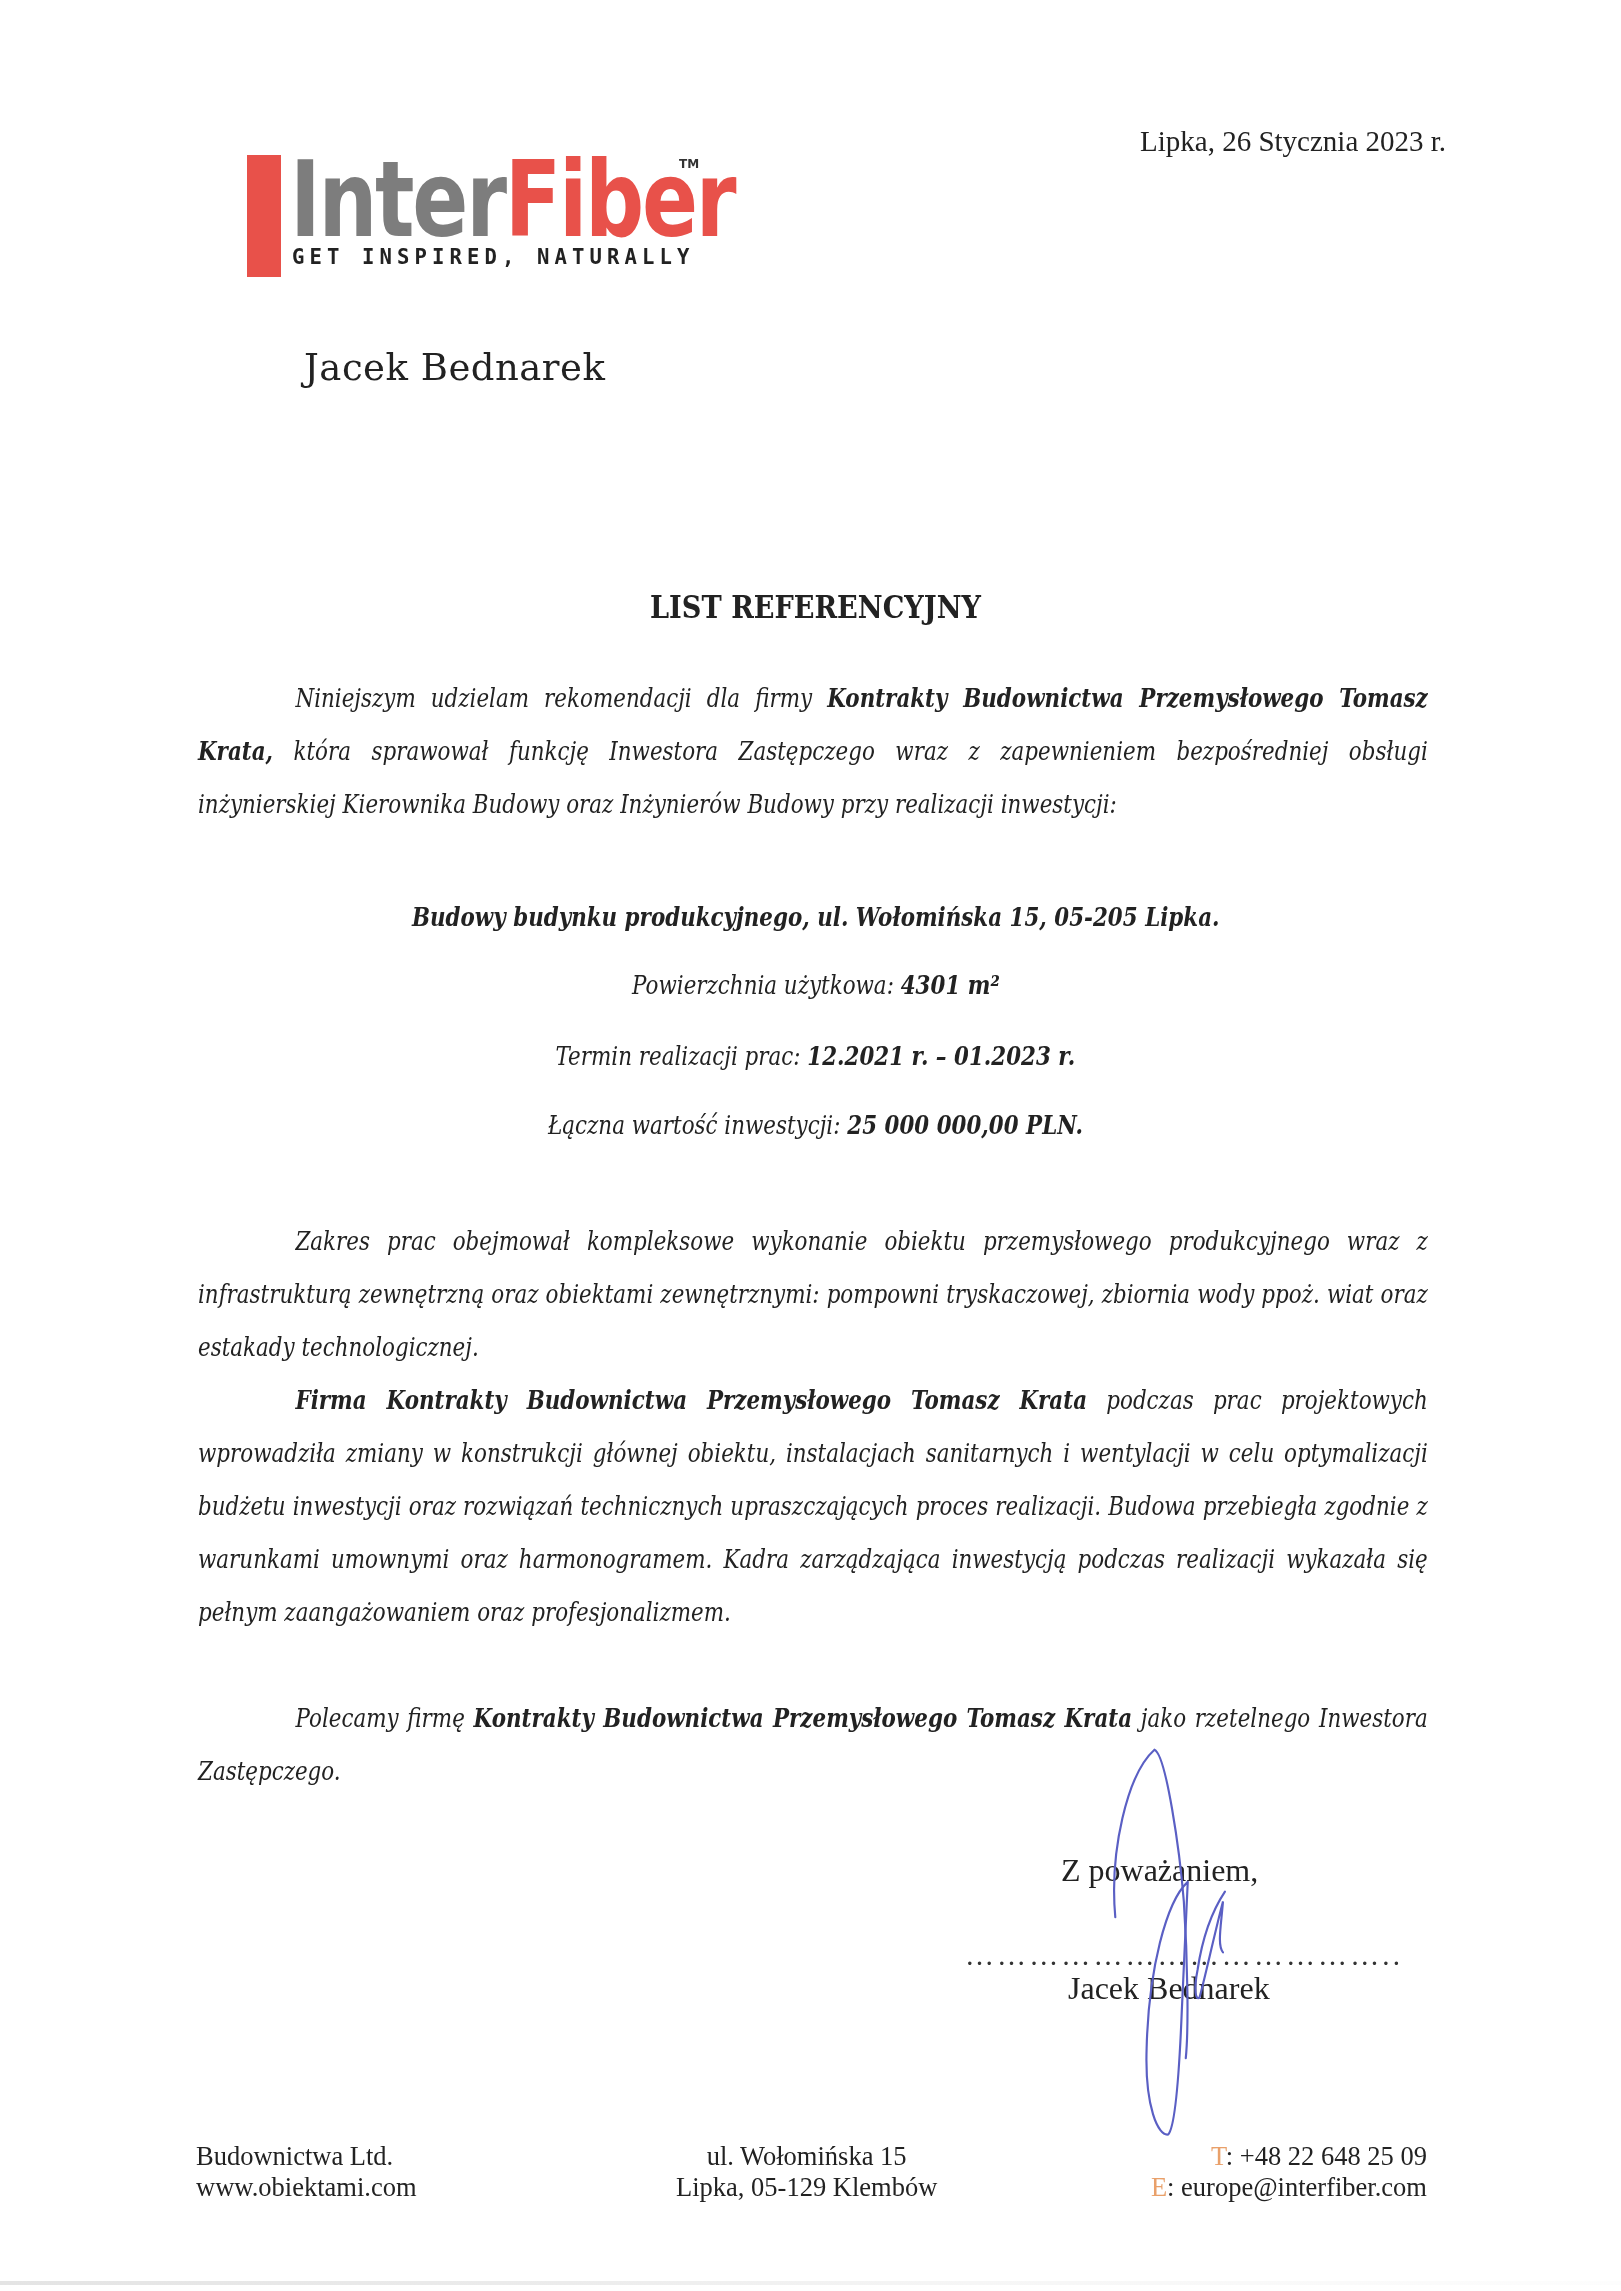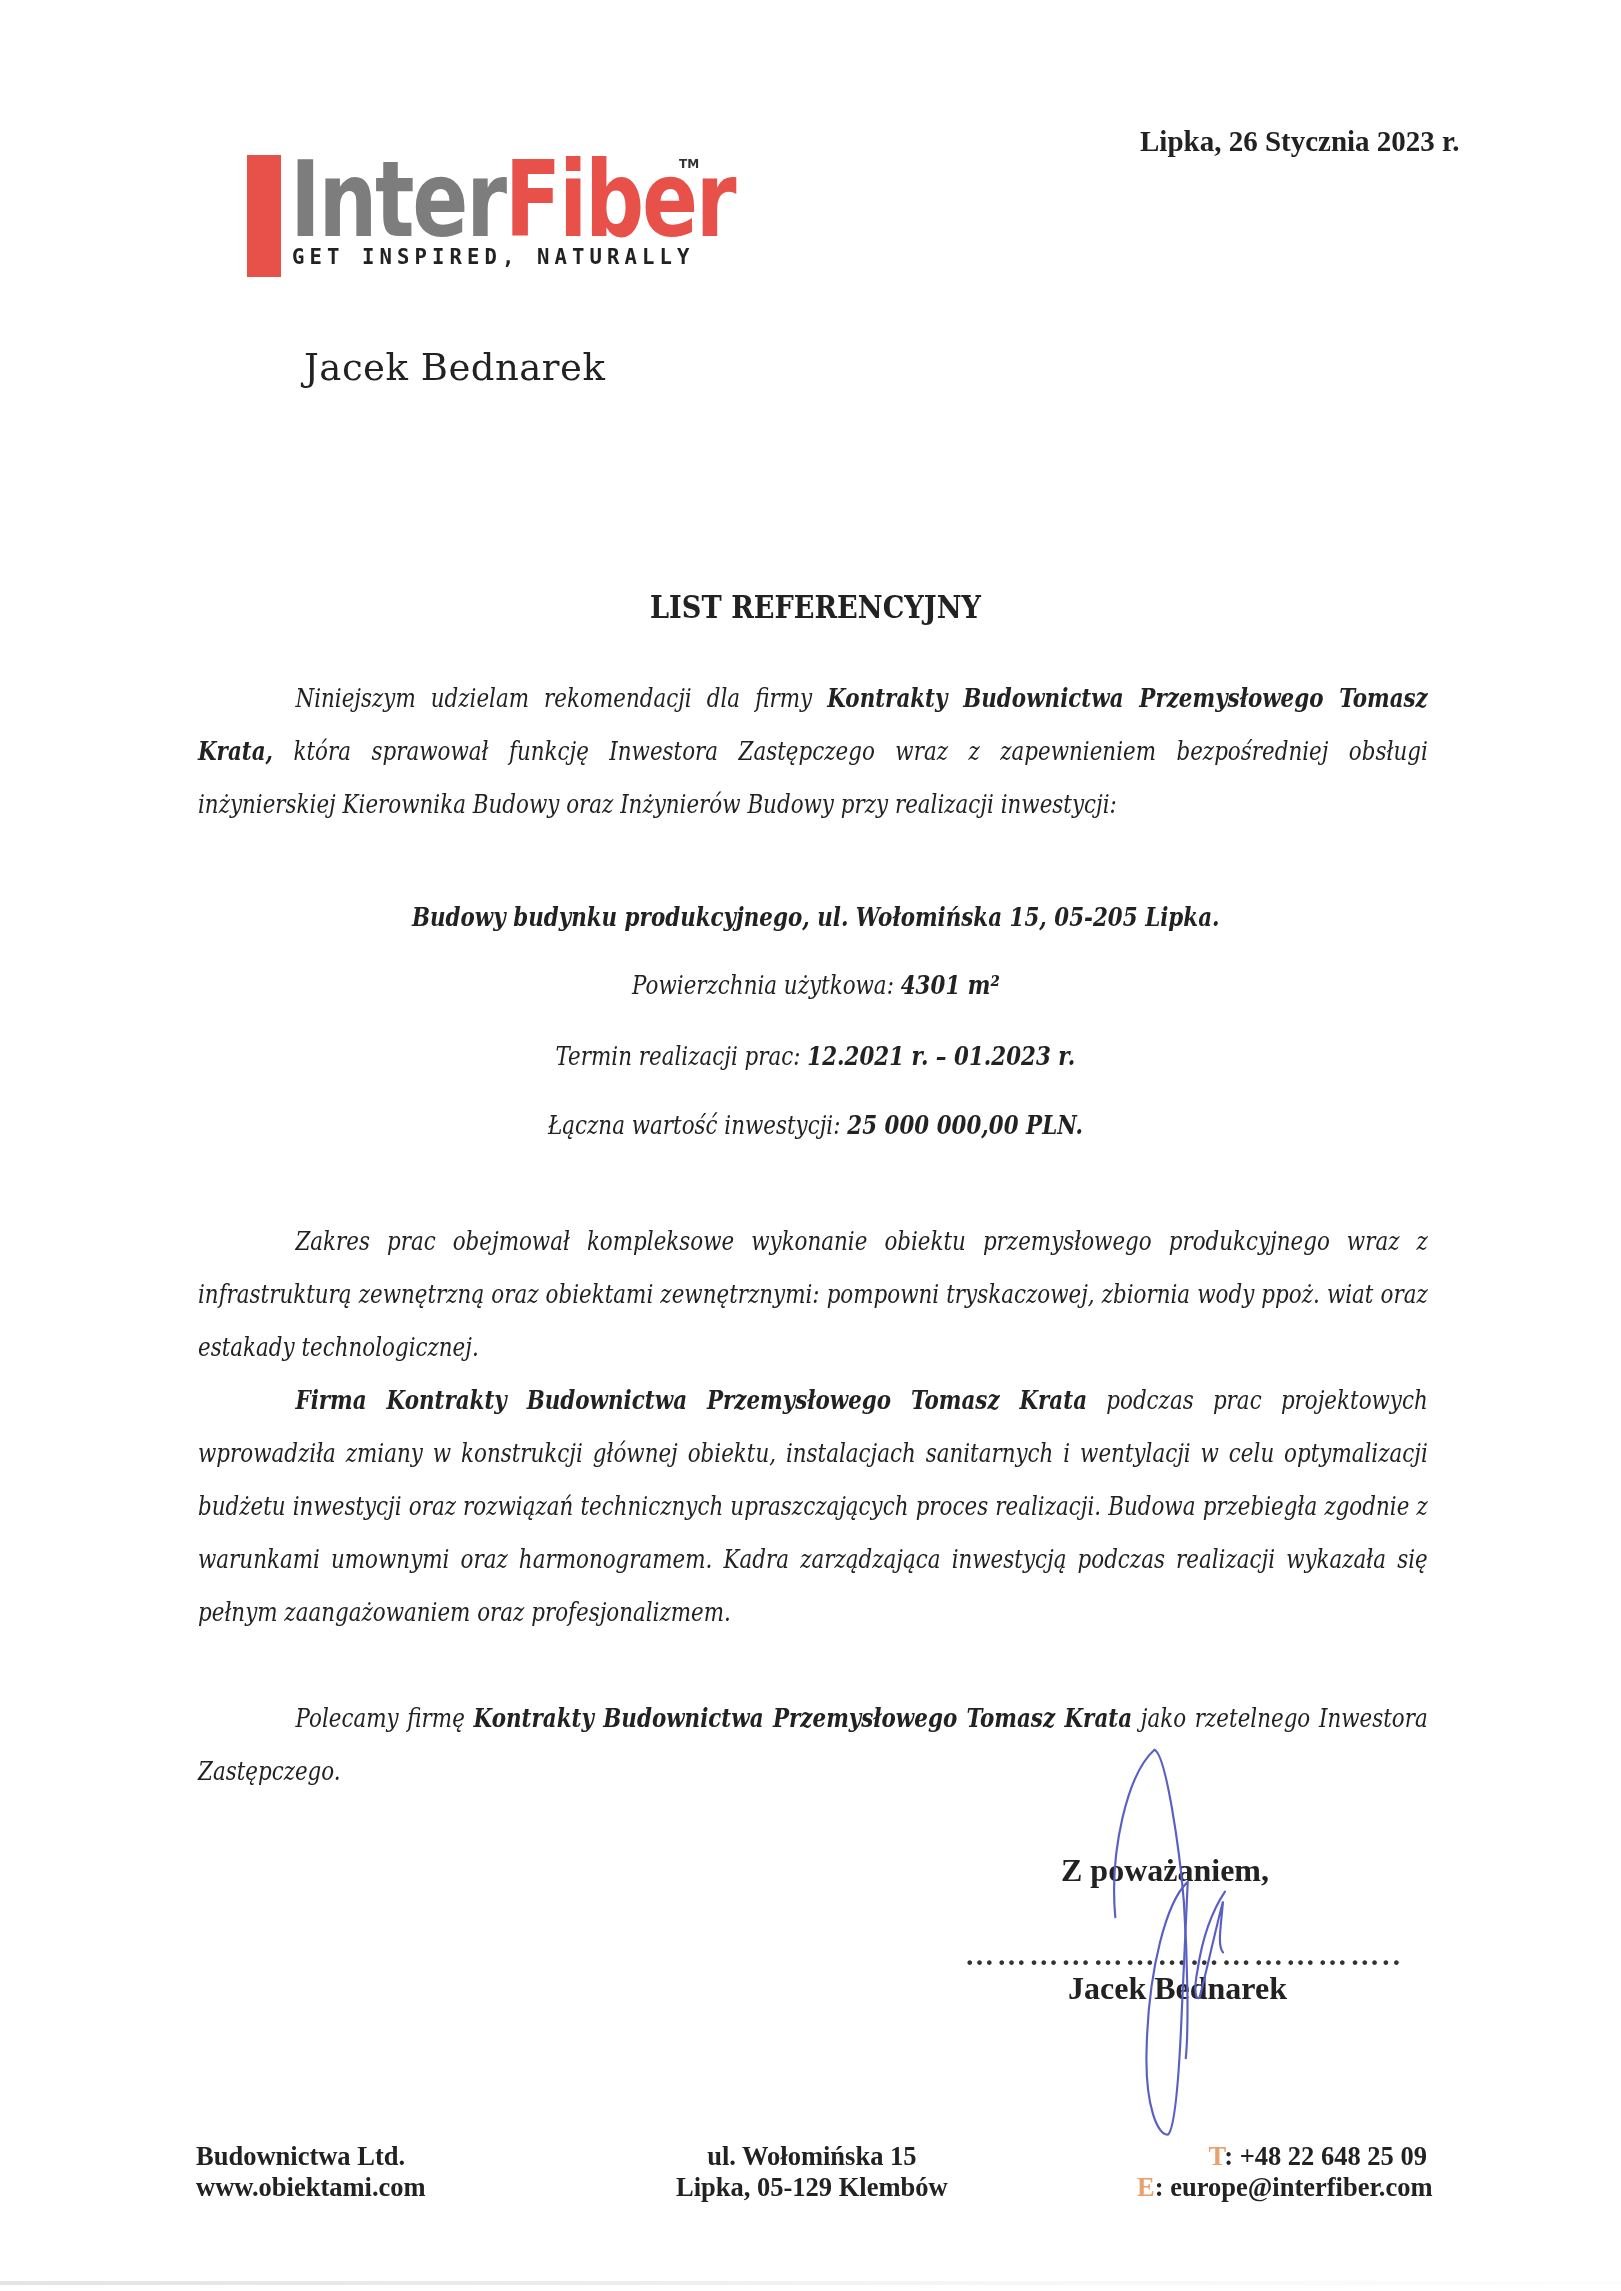--- a/index.html
+++ b/index.html
@@ -1,18 +1,18 @@
 <!DOCTYPE html>
 <html><head>
 <meta charset="utf-8">
 <style>
   html, body { margin: 0; padding: 0; background: #ffffff; }
   body { width: 1621px; height: 2292px; position: relative; overflow: hidden; color: #222222; }
   .abs { position: absolute; }
-  .serif { font-family: "Liberation Serif", "DejaVu Serif", serif; font-weight: bold; }
+  .serif { font-family: "Liberation Serif", "DejaVu Serif", serif; }
   .body-font { font-family: "DejaVu Serif", "Liberation Serif", serif; font-style: italic; }
 
   
   #logo { left: 247px; top: 147px; width: 461px; height: 137px; }
   #logo-bar { position: absolute; left: 0; top: 7.8px; width: 34px; height: 122px; background: #e8514a; }
   #logo-word { position: absolute; left: 43px; top: 0px; font-family: "DejaVu Sans", sans-serif; font-weight: bold; font-size: 106px; line-height: 106px; letter-spacing: -2.9px; transform: scaleX(0.78); transform-origin: left top; white-space: nowrap; }
   #logo-inter { color: #7d7d7d; }
   #logo-fiber { color: #e8514a; }
   #logo-tm { position: absolute; left: 432px; top: 9.8px; font-family: "DejaVu Sans", sans-serif; font-weight: bold; font-size: 12px; color: #333; }
   #logo-tagline { position: absolute; left: 45px; top: 98px; font-family: "DejaVu Sans Mono", "Liberation Mono", monospace; font-size: 20.6px; letter-spacing: 5.1px; color: #222; white-space: nowrap; font-weight: bold; }

